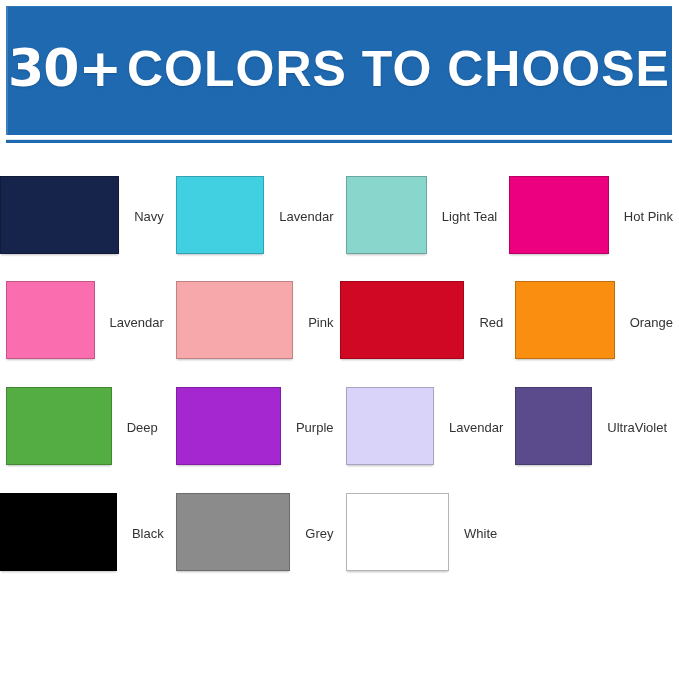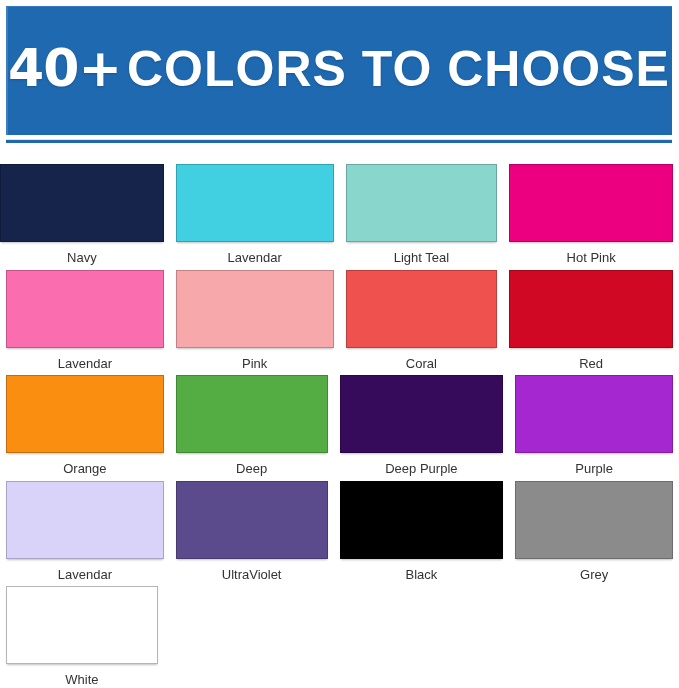--- a/index.html
+++ b/index.html
@@ -107,24 +107,25 @@
     height: 528px;
     display: grid;
     grid-template-columns: repeat(4, 1fr);
     grid-template-rows: repeat(5, 1fr);
     column-gap: 0px;
     row-gap: 0px;
   }
   .swatch-cell {
     position: relative;
     display: flex;
-    flex-direction: column;
+    flex-direction: row;
     align-items: center;
     padding: 0 6px;
     box-sizing: border-box;
+    gap: 15px;
   }
   .swatch-chip {
     width: 100%;
     height: 78px;
     box-sizing: border-box;
     border: 1px solid rgba(0,0,0,0.22);
     box-shadow: 0 2px 2px -1px rgba(0,0,0,0.25);
     margin-top: 4px;
   }
   .swatch-label {
@@ -140,21 +141,21 @@
   .swatch-cell.col-0 { padding-left: 0px; }
   .swatch-cell.col-3 { padding-right: 12px; }
 </style>
 </head>
 <body>
 
 <div id="banner-wrap">
   <div id="banner">
     <div id="banner-inner-edge"></div>
     <div id="banner-title">
-      <span class="num">40+</span><span class="rest">COLORS TO CHOOSE</span>
+      <span class="num">30+</span><span class="rest">COLORS TO CHOOSE</span>
     </div>
   </div>
   <div id="divider-gap"></div>
   <div id="divider-line"></div>
   <div id="divider-line-2"></div>
 </div>
 
 <div id="swatch-grid">
     <div class="swatch-cell col-0">
       <div class="swatch-chip" style="background: rgb(22, 35, 74);"></div>
@@ -173,39 +174,31 @@
       <div class="swatch-label">Hot Pink</div>
     </div>
     <div class="swatch-cell col-1">
       <div class="swatch-chip" style="background: rgb(250, 110, 176);"></div>
       <div class="swatch-label">Lavendar</div>
     </div>
     <div class="swatch-cell col-2">
       <div class="swatch-chip" style="background: rgb(246, 168, 171);"></div>
       <div class="swatch-label">Pink</div>
     </div>
-    <div class="swatch-cell col-3">
-      <div class="swatch-chip" style="background: rgb(239, 81, 78);"></div>
-      <div class="swatch-label">Coral</div>
-    </div>
     <div class="swatch-cell col-0">
       <div class="swatch-chip" style="background: rgb(208, 8, 35);"></div>
       <div class="swatch-label">Red</div>
     </div>
     <div class="swatch-cell col-1">
       <div class="swatch-chip" style="background: rgb(249, 142, 16);"></div>
       <div class="swatch-label">Orange</div>
     </div>
     <div class="swatch-cell col-3">
       <div class="swatch-chip" style="background: rgb(84, 173, 67);"></div>
       <div class="swatch-label">Deep</div>
-    </div>
-    <div class="swatch-cell col-0">
-      <div class="swatch-chip" style="background: rgb(54, 11, 92);"></div>
-      <div class="swatch-label">Deep Purple</div>
     </div>
     <div class="swatch-cell col-1">
       <div class="swatch-chip" style="background: rgb(164, 39, 207);"></div>
       <div class="swatch-label">Purple</div>
     </div>
     <div class="swatch-cell col-2">
       <div class="swatch-chip" style="background: rgb(217, 210, 249);"></div>
       <div class="swatch-label">Lavendar</div>
     </div>
     <div class="swatch-cell col-3">

